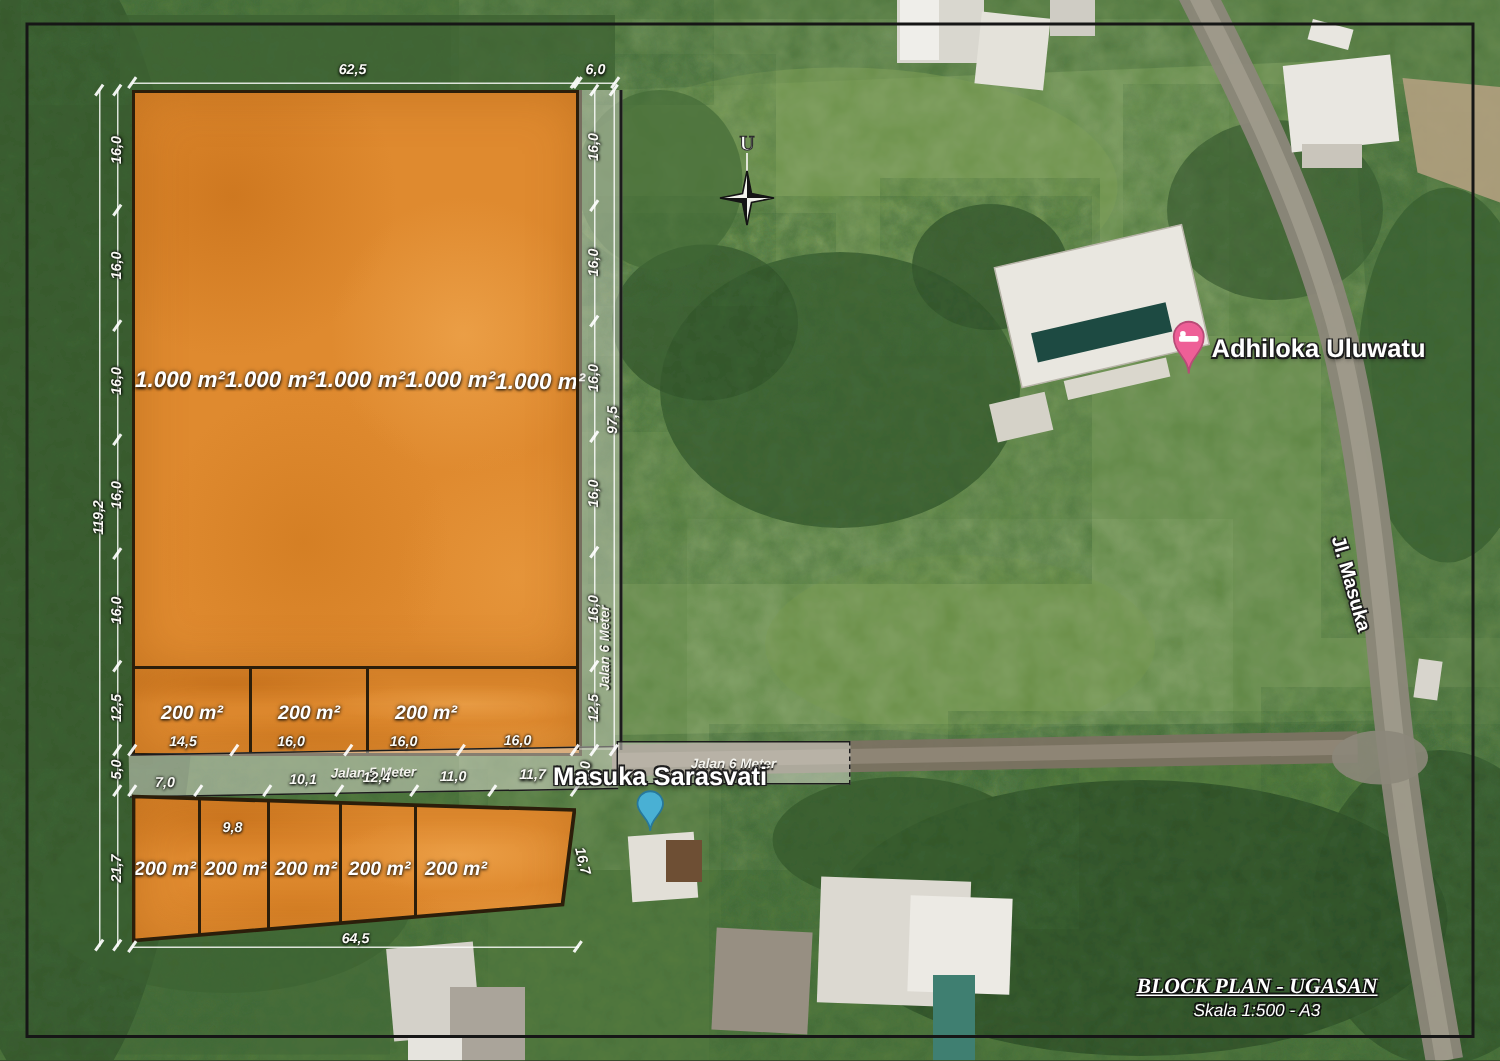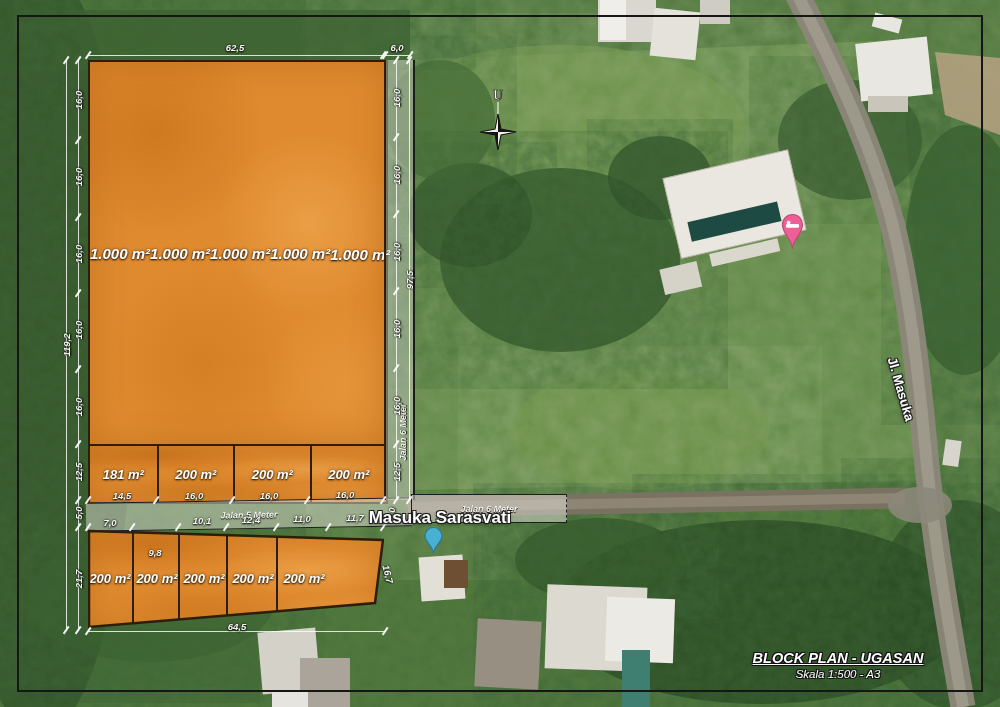--- a/index.html
+++ b/index.html
@@ -61,21 +61,21 @@
         transform:translate(-50%,-50%) rotate(-55deg);}
 
   
   .maplabel{position:absolute;color:#fff;font-weight:bold;white-space:nowrap;
      text-shadow:-1px -1px 0 #1e1e1e,1px -1px 0 #1e1e1e,-1px 1px 0 #1e1e1e,1px 1px 0 #1e1e1e,0 2px 3px rgba(0,0,0,.5);}
   .poi{font-size:17px;transform:translate(-50%,-50%);}
   .masuka{font-size:13px;transform:translate(-50%,-50%) rotate(74deg);}
   .titleblock{position:absolute;left:738px;top:649px;width:200px;text-align:center;}
   .title1{display:inline-block;color:#fff;font-size:14.5px;font-weight:bold;font-style:italic;
           text-decoration:underline;
-          text-shadow:-1px -1px 0 #111,1px -1px 0 #111,-1px 1px 0 #111,1px 1px 0 #111;}
+          text-shadow:-1px -1px 0 #111,1px -1px 0 #111,-1px 1px 0 #111,1px 1px 0 #111;font-family:Liberation Serif, serif;}
   .title2{color:#fff;font-size:11.5px;font-style:italic;margin-top:1px;
           text-shadow:-1px -1px 0 #111,1px -1px 0 #111,-1px 1px 0 #111,1px 1px 0 #111;}
 </style>
 </head>
 <body>
 
 <div class="canvas">
 
   <svg class="bg" width="1000" height="707" viewBox="0 0 1000 707">
     <defs>
@@ -171,23 +171,20 @@
       </div>
     <div class="prow">
         <span class="plabel">1.000 m²</span>
       </div>
     <div class="prow">
         <span class="plabel">1.000 m²</span>
       </div>
   </div>
 
   <div class="abs block-mid orange">
-    <div class="pcell" style="width:68px">
-        <span class="plabel sm">181 m²</span>
-      </div>
     <div class="pcell" style="width:76px">
         <span class="plabel sm">200 m²</span>
       </div>
     <div class="pcell" style="width:76px">
         <span class="plabel sm">200 m²</span>
       </div>
     <div class="pcell" style="width:76px">
         <span class="plabel sm">200 m²</span>
       </div>
   </div>
@@ -314,20 +311,21 @@
     <line x1="30" y1="18" x2="30" y2="30" stroke="#efefe8" stroke-width="1.2"></line>
     <path d="M30,30 L33,45 L48,48 L33,51 L30,66 L27,51 L12,48 L27,45 Z" fill="#f2f2ec" stroke="#141414" stroke-width="1.1"></path>
     <path d="M30,30 L33,45 L48,48 L30,48 Z M30,66 L27,51 L12,48 L30,48 Z" fill="#141414"></path>
   </svg>
 
   <svg class="abs" style="left:779px;top:212px" width="27" height="39">
     <path d="M13.5,37 C13.5,27 3.5,23 3.5,12.5 A10,10 0 1 1 23.5,12.5 C23.5,23 13.5,27 13.5,37 Z" fill="#ee5f97" stroke="#b84b77" stroke-width="1.2"></path>
     <circle cx="9.6" cy="10.6" r="1.9" fill="#fff"></circle>
     <rect x="7" y="12" width="13" height="3.8" rx="1.2" fill="#fff"></rect>
   </svg>
+  <span class="maplabel poi" style="left:879px;top:233px">Adhiloka Uluwatu</span>
 
   <span class="maplabel poi" style="left:440px;top:518px">Masuka Sarasvati</span>
   <svg class="abs" style="left:423px;top:526px" width="21" height="30">
     <path d="M10.5,28 C10.5,20 2,16.5 2,10 A8.5,8.5 0 1 1 19,10 C19,16.5 10.5,20 10.5,28 Z" fill="#49b0d4" stroke="#27789b" stroke-width="1.2"></path>
   </svg>
 
   <span class="maplabel masuka" style="left:901px;top:389px">Jl. Masuka</span>
 
   <div class="titleblock">
     <span class="title1">BLOCK PLAN - UGASAN</span>

